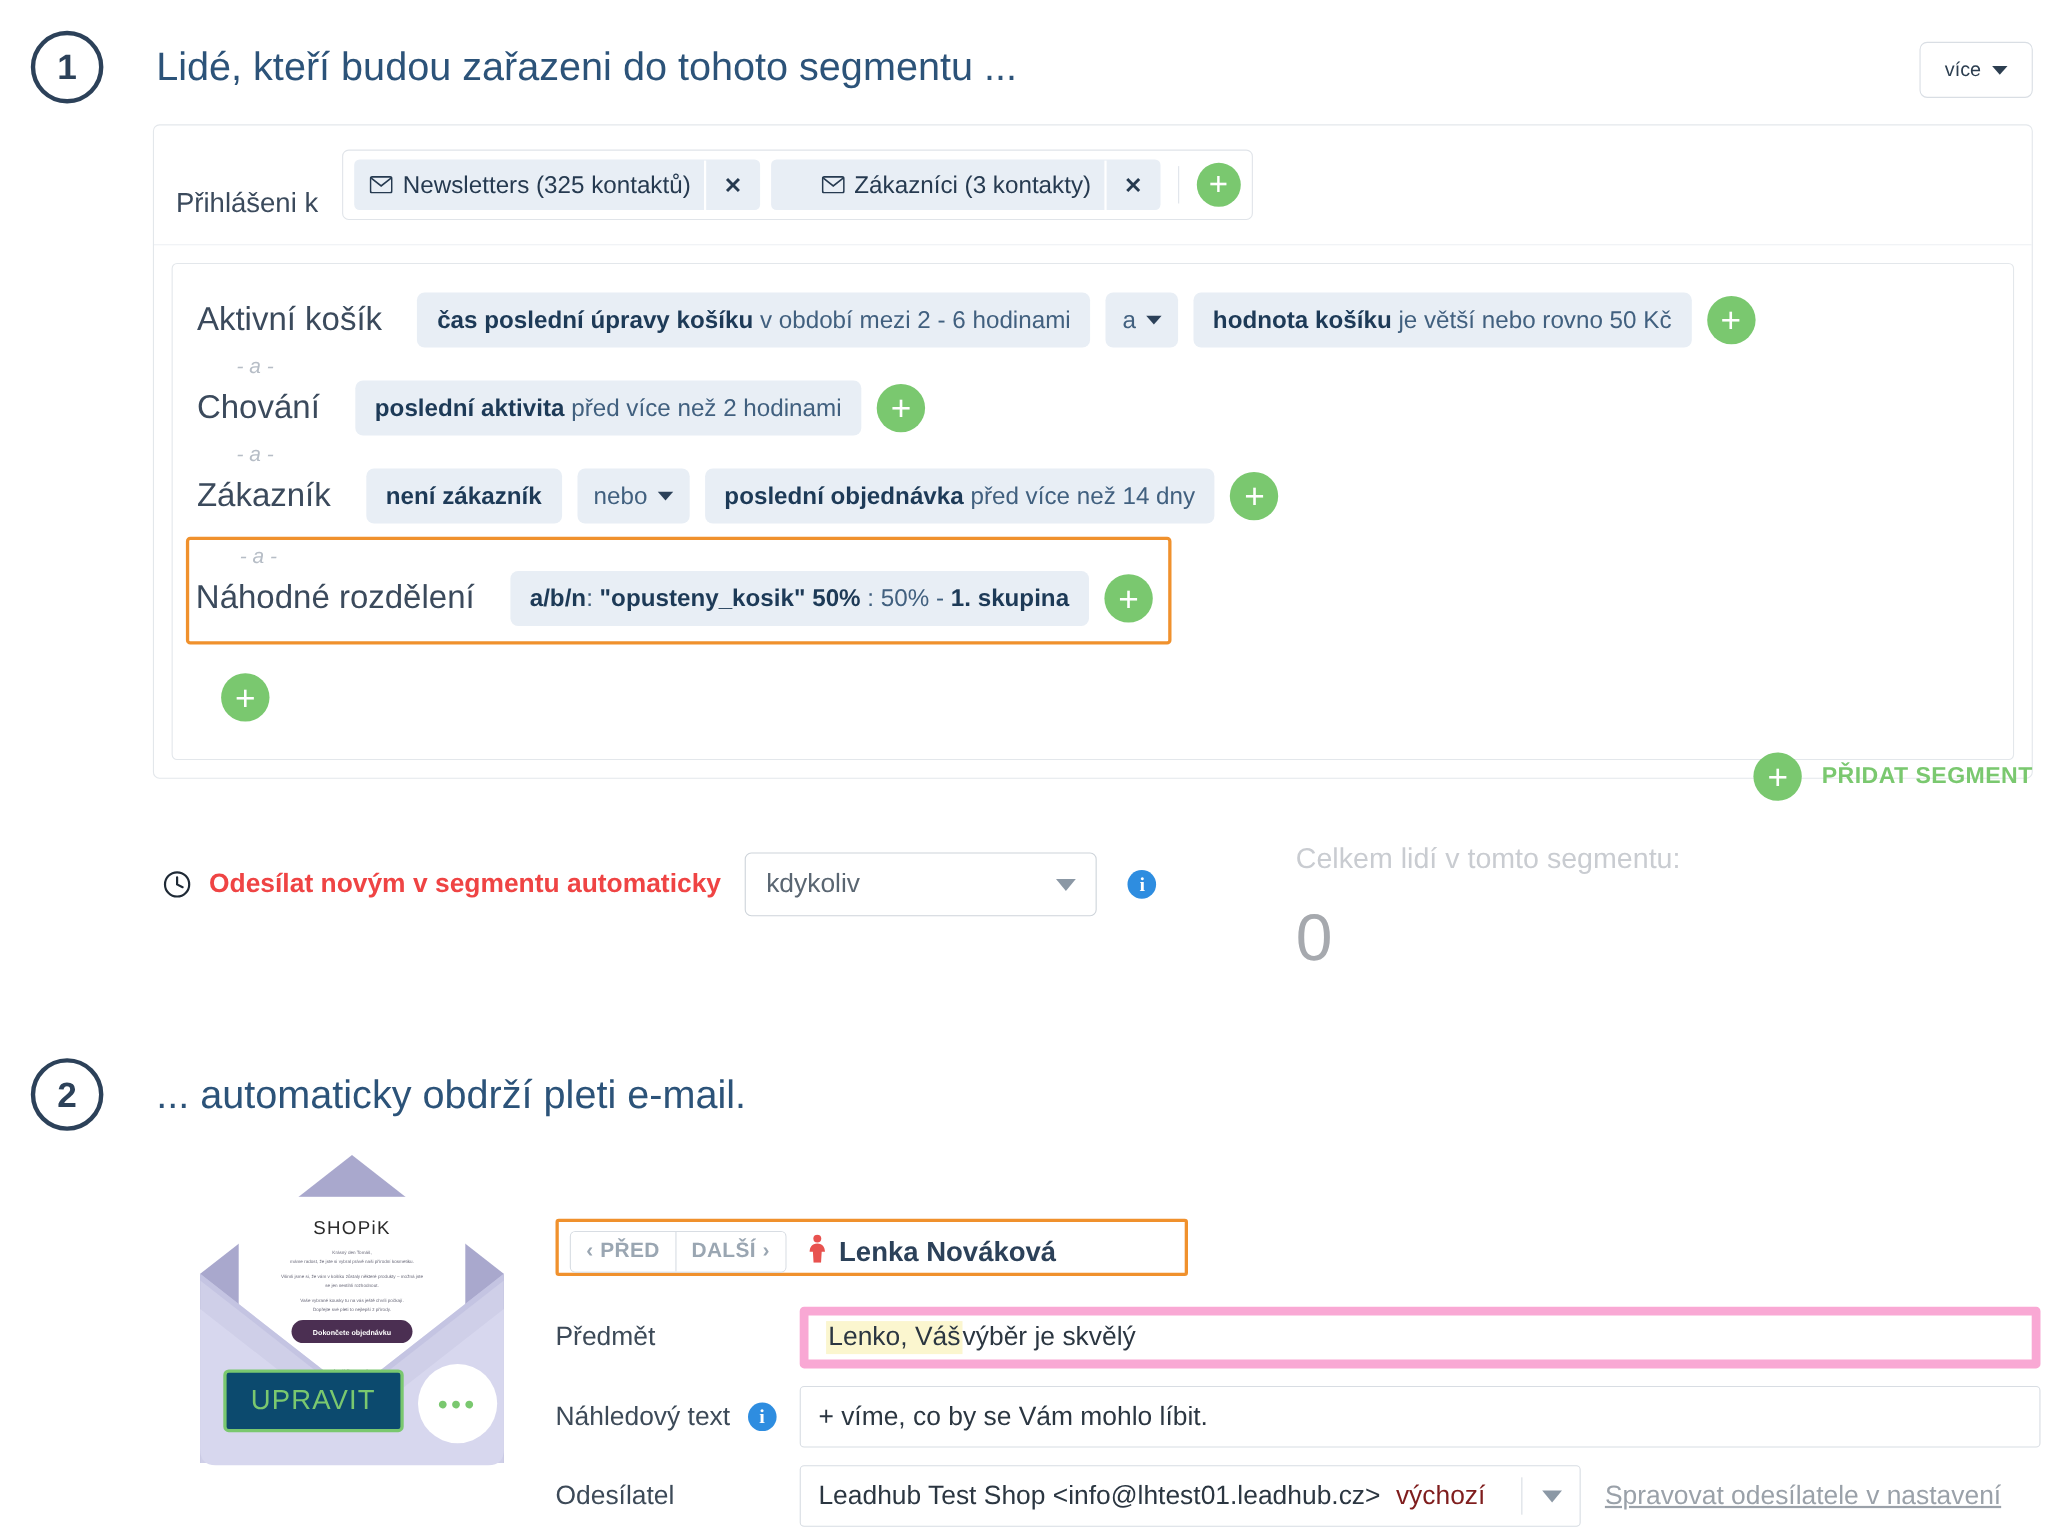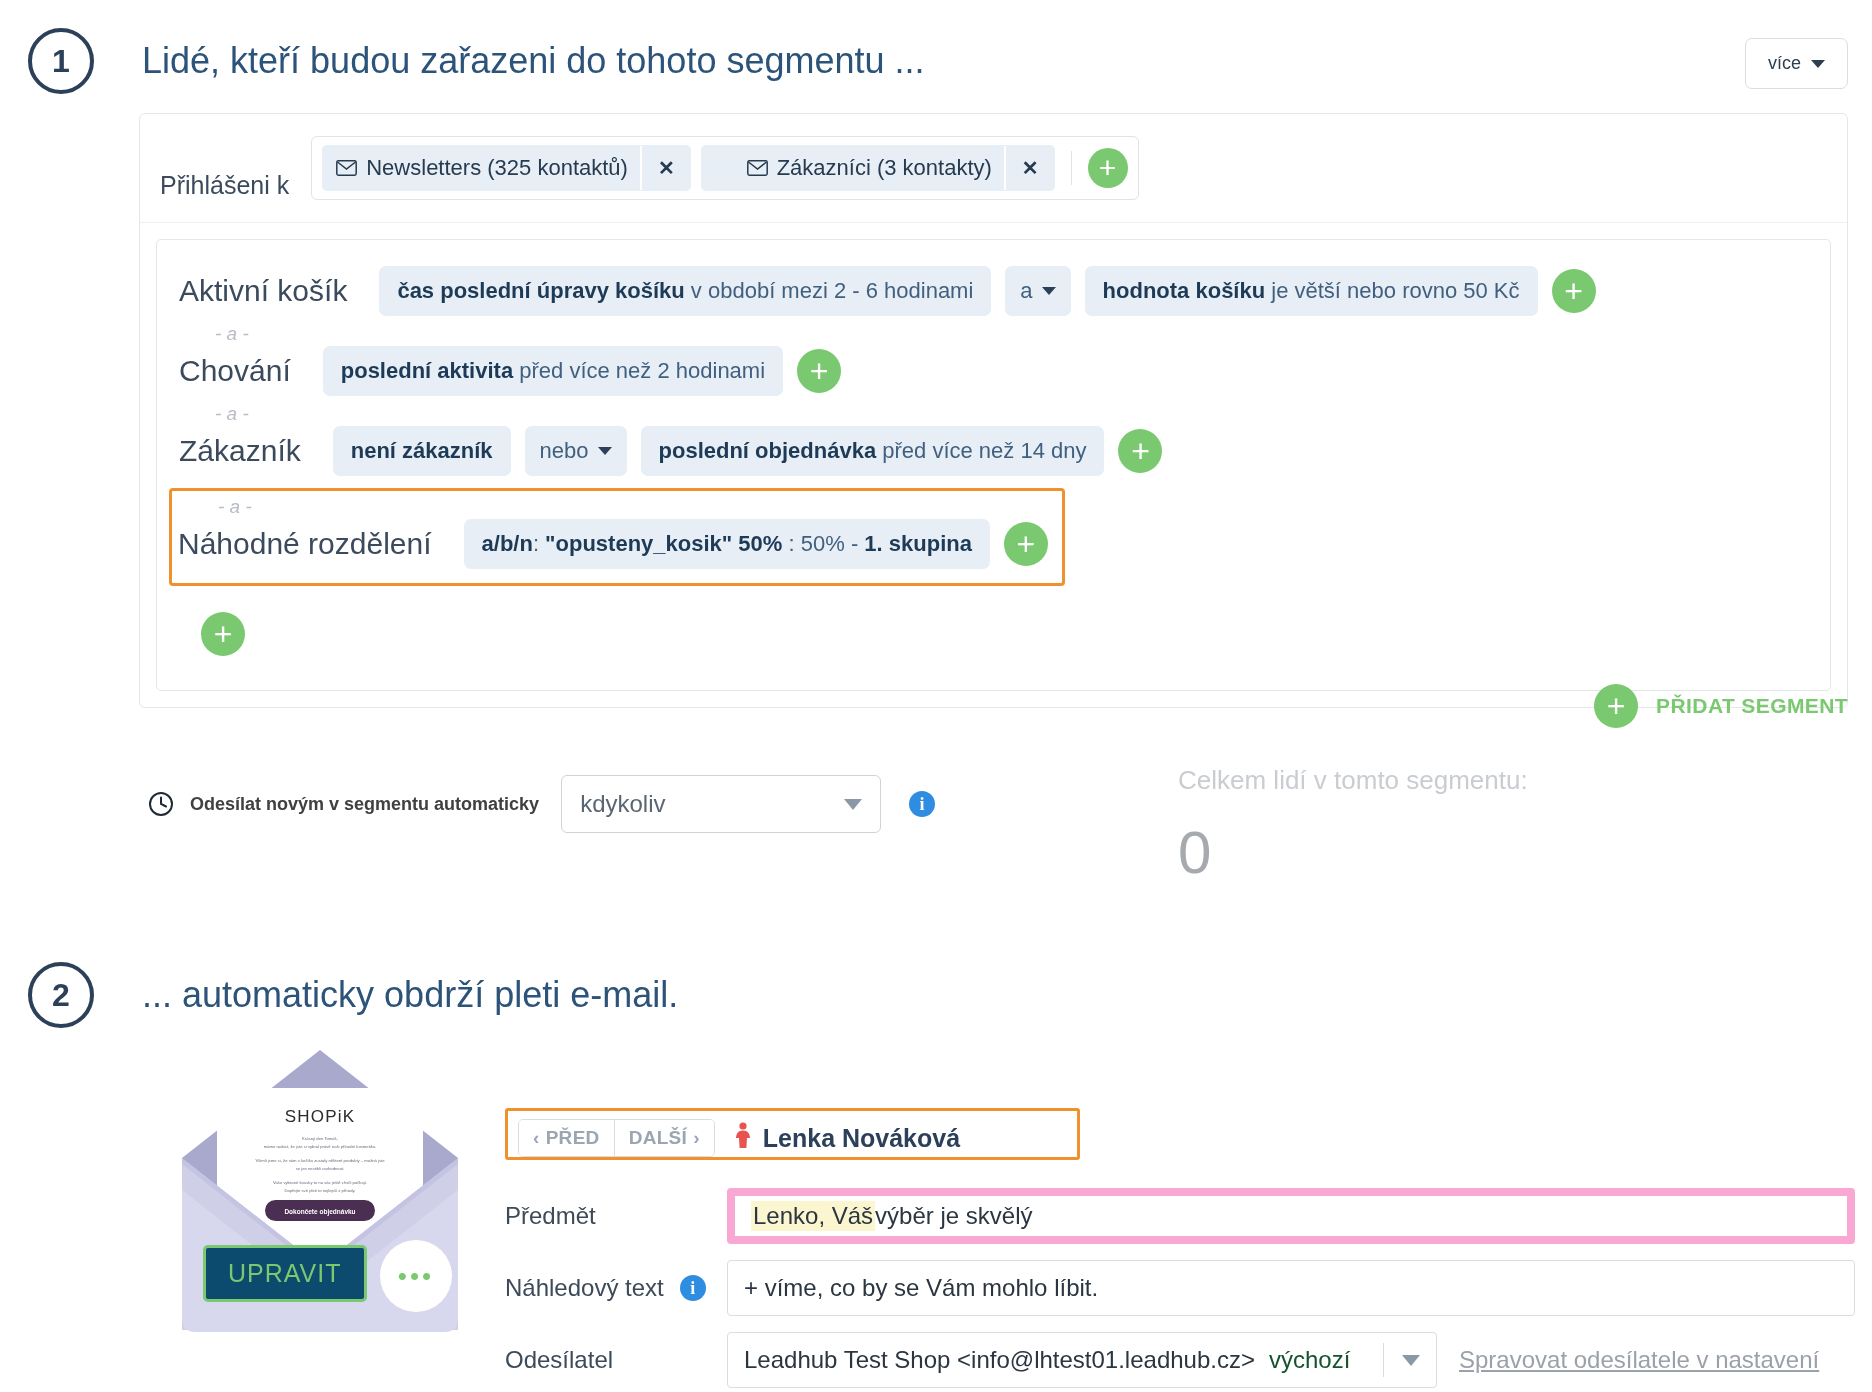--- a/index.html
+++ b/index.html
@@ -123,21 +123,21 @@
   .add-segment .lbl {
     color:#7ac86f; font-weight:700; font-size:21px; letter-spacing:.4px;
   }
 
   
   .autosend {
     position:absolute; left:148px; top:775px;
     display:flex; align-items:center;
   }
   .clock-icon { margin-right:16px; display:flex; align-items:center; }
-  .autosend-label { font-size:18px; font-weight:700; color:#404040; white-space:nowrap; }
+  .autosend-label { font-size:24px; font-weight:700; color:#ef4444; white-space:nowrap; }
   .select-box {
     margin-left:22px; width:320px; height:58px;
     border:1px solid #ced4da; border-radius:6px; background:#fff;
     display:flex; align-items:center; justify-content:space-between;
     padding:0 18px; font-size:24px; color:#5a6672; cursor:pointer;
   }
   .chev { width:0;height:0;border-left:9px solid transparent;border-right:9px solid transparent;border-top:11px solid #8b98a5; }
   .info-i {
     margin-left:28px; width:26px; height:26px; border-radius:50%;
     background:#2e8de0; color:#fff; font-size:18px; font-weight:700;
@@ -172,21 +172,21 @@
     width:222px; font-size:24px; color:#3d4a58; white-space:nowrap;
     display:flex; align-items:center; gap:12px;
   }
   .form-field {
     flex:1; height:56px; border:1px solid #d8dde3; border-radius:4px;
     background:#fff; display:flex; align-items:center; padding:0 16px;
     font-size:24px; color:#2b3641;
   }
   .hl-field { border:8px solid #f9a8d4; }
   .mark { background:#fbf6cf; padding:1px 2px; }
-  .muted { color:#14532d; }
+  .muted { color:#7f1d1d; }
   .sel-divider { width:1px; height:34px; background:#d8dde3; margin:0 18px 0 auto; }
   .manage-link {
     margin-left:22px; font-size:24px; color:#9aa1a9;
     text-decoration:underline; white-space:nowrap; cursor:pointer;
   }
 
   .row-subject { position:absolute; left:0; top:80px; width:100%; }
   .row-preview { position:absolute; left:0; top:152px; width:100%; }
   .row-sender  { position:absolute; left:0; top:224px; width:100%; }
 </style>

